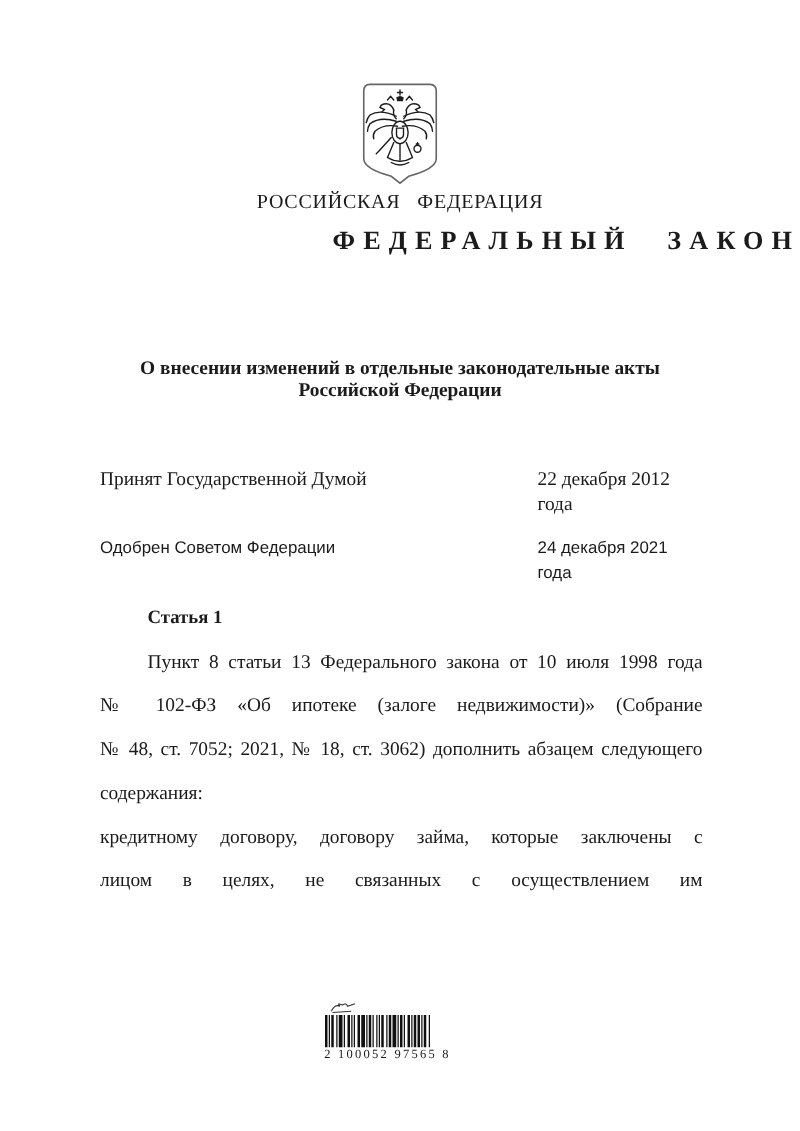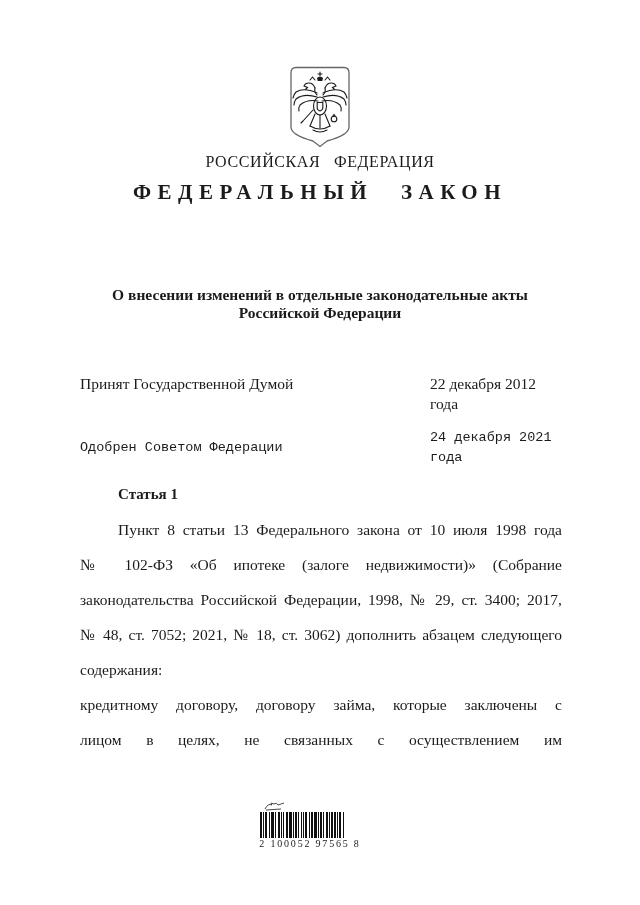--- a/index.html
+++ b/index.html
@@ -6,31 +6,31 @@
   .page {
     position:relative; width:640px; height:905px; background:#ffffff;
     font-family:"Liberation Serif", serif; color:#1b1b1b; overflow:hidden;
   }
   .emblem {position:absolute; left:284px; top:64px; width:72px; height:84px;}
   .country {
     position:absolute; top:152px; left:0; width:640px; text-align:center;
     font-size:16px; letter-spacing:0.6px; word-spacing:9px; line-height:20px;
   }
   .doctype {
-    position:absolute; top:179px; left:0; width:640px; text-align:center;
+    position:absolute; top:179px; left:0; width:640px; text-align:right;
     font-size:21px; font-weight:bold; letter-spacing:6.5px; word-spacing:16px; line-height:26px;
   }
   .law-title {
     position:absolute; top:286px; left:60px; width:520px; text-align:center;
     font-weight:bold; font-size:15.5px; line-height:18px;
   }
   .adoption {position:absolute; left:80px; top:374px; width:482px;}
   .adoption-row {display:flex; align-items:baseline; margin-bottom:14px; font-size:15.5px; line-height:20px;gap:47px;}
   .adoption-row .label {width:303px; flex:none;}
-  .adoption-row.typewriter {font-family:Liberation Mono, monospace; font-size:13.5px;align-items:center;}
+  .adoption-row.typewriter {font-family:Liberation Sans, sans-serif; font-size:13.5px;}
   .body-block {position:absolute; left:80px; top:477px; width:482px; font-size:15.5px;}
   .article-heading {font-weight:bold; font-size:15px; line-height:35px; margin:0 0 0 38px;}
   .tline {
     line-height:35px; height:35px; overflow:hidden;
     text-align:justify; text-align-last:justify; text-justify:inter-word;
   }
   .tline.first {text-indent:38px;}
   .tline.last {text-align-last:left;}
   .barcode {position:absolute; left:256px; top:801px; width:106px;}
   .scribble {display:block; margin:0 0 1px 8px;}
@@ -90,21 +90,20 @@
       <span class="date">24 декабря 2021 года</span>
     </div>
   </div>
 
   <div class="body-block">
     <div class="article-heading">Статья 1</div>
 
     <div>
       <div class="tline first">Пункт 8 статьи 13 Федерального закона от 10 июля 1998 года</div>
       <div class="tline">№ 102-ФЗ «Об ипотеке (залоге недвижимости)» (Собрание</div>
-      <div class="tline">законодательства Российской Федерации, 1998, № 29, ст. 3400; 2017,</div>
       <div class="tline">№ 48, ст. 7052; 2021, № 18, ст. 3062) дополнить абзацем следующего</div>
       <div class="tline last">содержания:</div>
     </div>
 
     <div>
       <div class="tline">кредитному договору, договору займа, которые заключены с физическим</div>
       <div class="tline">лицом в целях, не связанных с осуществлением им</div>
     </div>
   </div>
 

